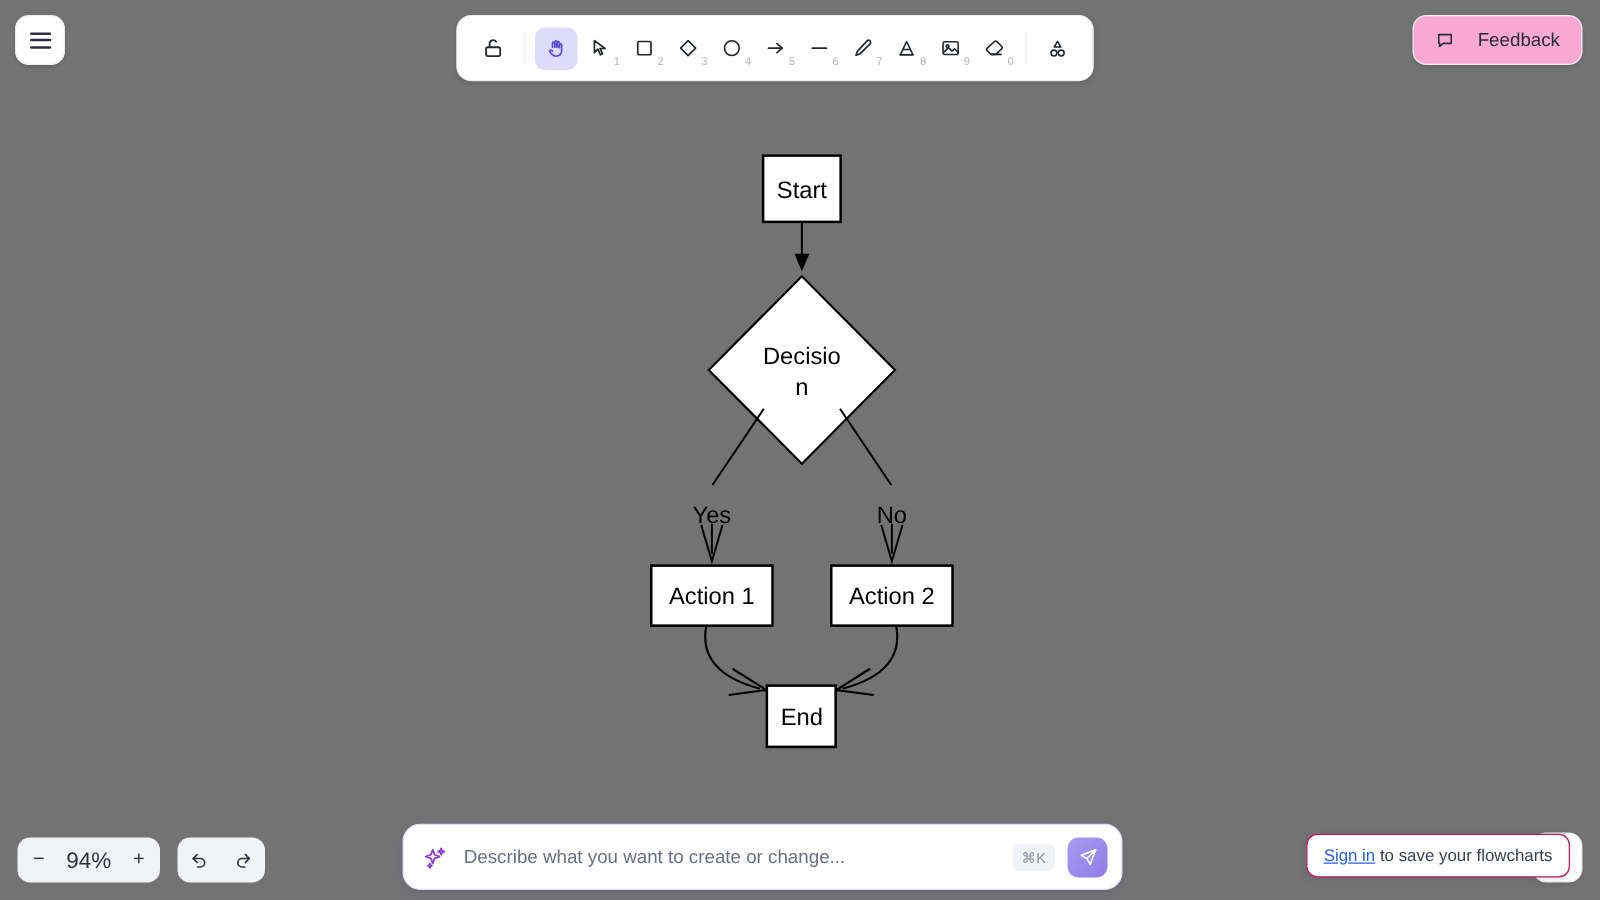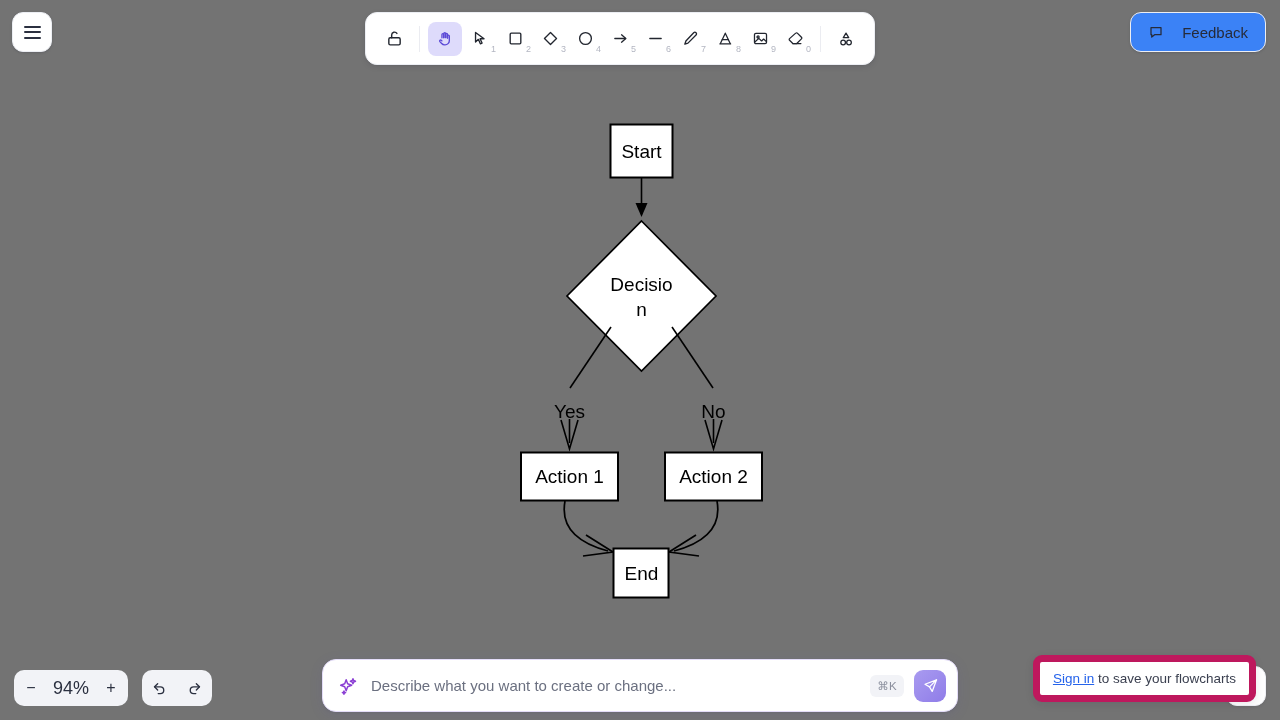--- a/index.html
+++ b/index.html
@@ -57,21 +57,21 @@
     position: absolute; right: 1px; bottom: 2px;
     font-size: 9px; line-height: 9px; color: #b3b6c2;
     font-family: "Liberation Sans", sans-serif;
   }
   .tb-sep { width: 1px; height: 26px; background: #ebecf1; margin: 0 7px; }
 
   
   .top-right { position: absolute; right: 14px; top: 12px; display: flex; gap: 13px; }
   .pill {
     height: 40px; padding: 0 17px;
-    background: #3b82f6; border: 1px solid #eceef3; border-radius: 11px;
+    background: #f9a8d4; border: 1px solid #eceef3; border-radius: 11px;
     box-shadow: 0 1px 3px rgba(22,25,45,.10), 0 1px 1px rgba(22,25,45,.04);
     display: flex; align-items: center; gap: 18px;
     font-size: 15px; color: #262b3a; cursor: pointer;
     white-space: nowrap;
   }
 
   
   .bl { position: absolute; left: 14px; bottom: 14px; display: flex; gap: 14px; }
   .grp {
     height: 36px; background: #f2f3f7; border-radius: 10px;
@@ -85,21 +85,21 @@
   }
   .zoom-val {
     min-width: 46px; text-align: center;
     font-size: 18px; color: #2b3040; cursor: pointer;
     display: flex; align-items: center; justify-content: center; height: 36px;
   }
 
   
   .prompt {
     position: absolute; left: 322px; bottom: 8px;
-    width: 636px; height: 53px;
+    width: 576px; height: 53px;
     background: #fff;
     border: 1px solid #e3dcf8;
     border-radius: 14px;
     box-shadow: 0 3px 14px rgba(93,74,200,.10), 0 1px 3px rgba(22,25,45,.06);
     display: flex; align-items: center;
     padding: 0 11px 0 14px;
     gap: 10px;
   }
   .prompt .sparkle { flex: 0 0 auto; display:flex; align-items:center; }
   .prompt input {
@@ -127,21 +127,21 @@
   .help-fab {
     position: absolute; right: 14px; bottom: 14px;
     width: 40px; height: 40px; border-radius: 11px;
     background: #fff; border: 1px solid #eff0f4;
     box-shadow: 0 1px 3px rgba(22,25,45,.08);
     display: flex; align-items: center; justify-content: center;
     color: #9ea2af; font-size: 16px; cursor: pointer;
   }
   .signin-toast {
     position: absolute; right: 24px; bottom: 18px;
-    background: #fff; border: 7px solid #be185d;
+    background: #fff; border: 1px solid #be185d;
     border-radius: 9px;
     box-shadow: 0 2px 8px rgba(22,25,45,.10);
     padding: 9px 13px;
     font-size: 13.5px; color: #3b4050;
     white-space: nowrap;
   }
   .signin-toast a { color: #2563eb; text-decoration: underline; cursor: pointer; }
 
   
   .node-text {

